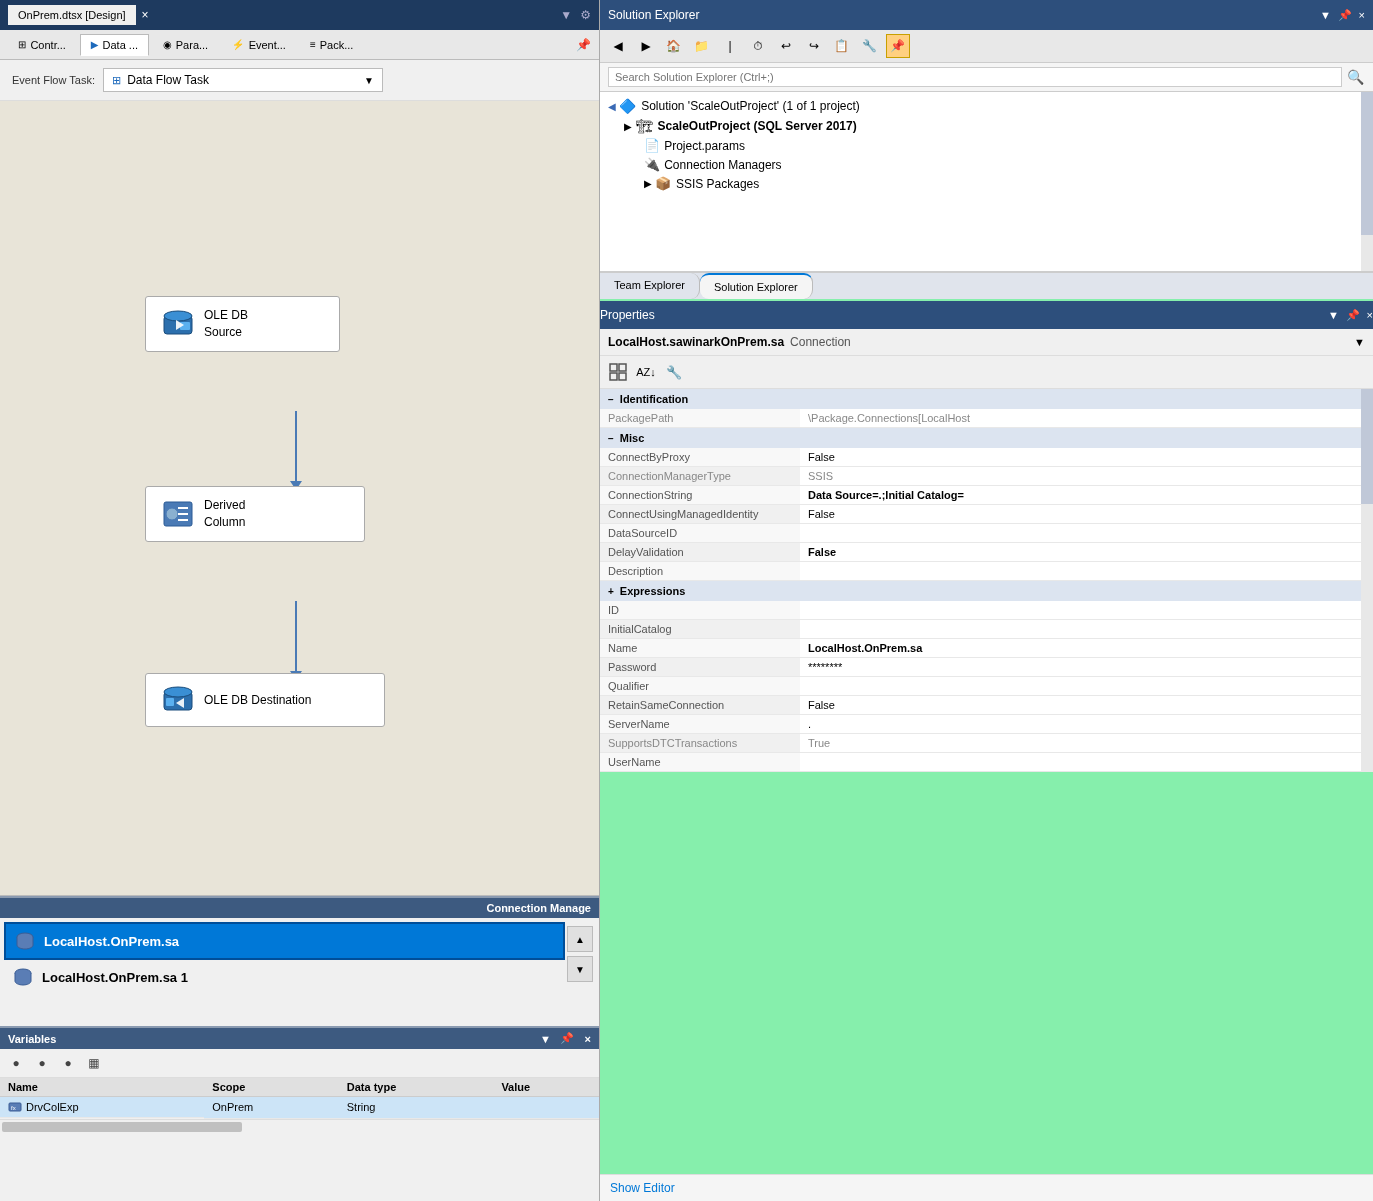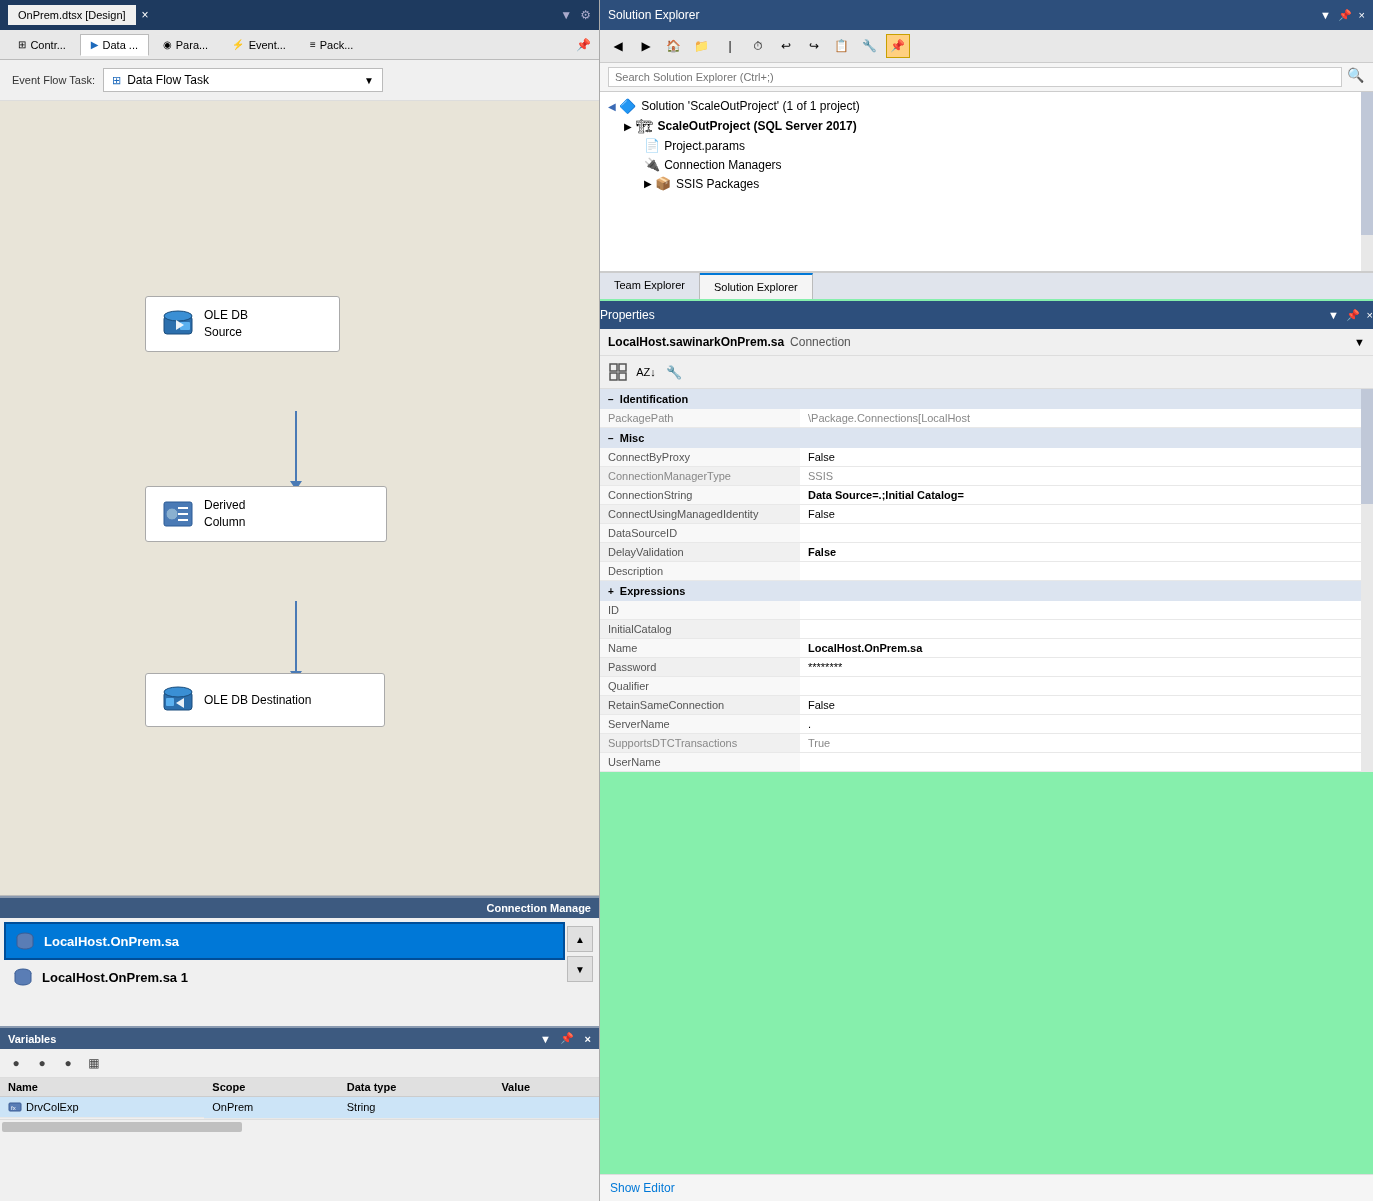--- a/index.html
+++ b/index.html
@@ -55,32 +55,32 @@
 
     
     .solution-title-bar { background: #2d4f7c; color: #fff; display: flex; align-items: center; padding: 0 8px; height: 30px; font-size: 12px; }
 
     
     .se-toolbar { background: #e8e8e8; display: flex; align-items: center; padding: 4px 6px; gap: 4px; border-bottom: 1px solid #ccc; }
     .se-tool-btn { width: 24px; height: 24px; display: flex; align-items: center; justify-content: center; cursor: pointer; }
     .se-tool-btn.active { background: #ffd080; border: 1px solid #c8a000; }
 
     
-    .se-search { display: flex; align-items: flex-start; padding: 4px 8px; background: #f5f5f5; border-bottom: 1px solid #ccc; }
+    .se-search { display: flex; align-items: center; padding: 4px 8px; background: #f5f5f5; border-bottom: 1px solid #ccc; }
     .se-search input { flex: 1; border: 1px solid #ccc; padding: 3px 6px; font-size: 11px; background: #fff; }
 
     
     .se-tree { flex: 1; padding: 4px; overflow-y: auto; background: #fff; border-bottom: 1px solid #ccc; }
     .tree-item { display: flex; align-items: center; gap: 4px; padding: 2px 4px; cursor: pointer; font-size: 12px; }
     .tree-item-text { font-size: 12px; }
     .tree-item-text.bold { font-weight: bold; }
 
     
     .se-tabs { display: flex; background: #e0e4ec; border-top: 1px solid #ccc; }
-    .se-tab { padding: 6px 14px; font-size: 11px; cursor: pointer; border-right: 1px solid #bbb; }
+    .se-tab { padding: 6px 14px; font-size: 11px; cursor: pointer; border-right: 1px solid #bbb; border-radius: 9px; }
     .se-tab.active { background: #f5f5f5; border-top: 2px solid #0078d7; }
 
     
     .props-title-bar { background: #2d4f7c; color: #fff; display: flex; align-items: center; padding: 0 0; height: 28px; font-size: 12px; }
 
     .props-header { display: flex; align-items: center; padding: 6px 8px; background: #f0f0f0; border-bottom: 1px solid #ddd; gap: 6px; }
     .props-subject { font-size: 12px; font-weight: bold; }
     .props-type { font-size: 12px; color: #555; }
     .props-toolbar { display: flex; align-items: center; padding: 4px 6px; gap: 4px; border-bottom: 1px solid #ddd; background: #f0f0f0; }
     .props-tool-btn { width: 24px; height: 24px; display: flex; align-items: center; justify-content: center; cursor: pointer; border: 1px solid transparent; }
@@ -158,21 +158,21 @@
           </svg>
         </div>
         <div class="flow-node-label">OLE DB<br>Source</div>
       </div>
 
       <div style="position:absolute;left:290px;top:310px;display:flex;flex-direction:column;align-items:center;">
         <div style="width:2px;height:70px;background:#4a7ab5;"></div>
         <div style="width:0;height:0;border-left:6px solid transparent;border-right:6px solid transparent;border-top:9px solid #4a7ab5;"></div>
       </div>
 
-      <div class="flow-node" style="left:145px;top:385px;width:242px;">
+      <div class="flow-node" style="left:145px;top:385px;width:220px;">
         <div class="flow-node-icon">
           <svg width="32" height="32" viewBox="0 0 32 32">
             <rect x="2" y="4" width="28" height="24" rx="2" fill="#4a7ab5" stroke="#2a5a95" stroke-width="1"></rect>
             <circle cx="10" cy="16" r="6" fill="#8ab0d0" stroke="#4a7ab5" stroke-width="1"></circle>
             <line x1="16" y1="10" x2="26" y2="10" stroke="#fff" stroke-width="2"></line>
             <line x1="16" y1="16" x2="26" y2="16" stroke="#fff" stroke-width="2"></line>
             <line x1="16" y1="22" x2="26" y2="22" stroke="#fff" stroke-width="2"></line>
           </svg>
         </div>
         <div class="flow-node-label">Derived<br>Column</div>

